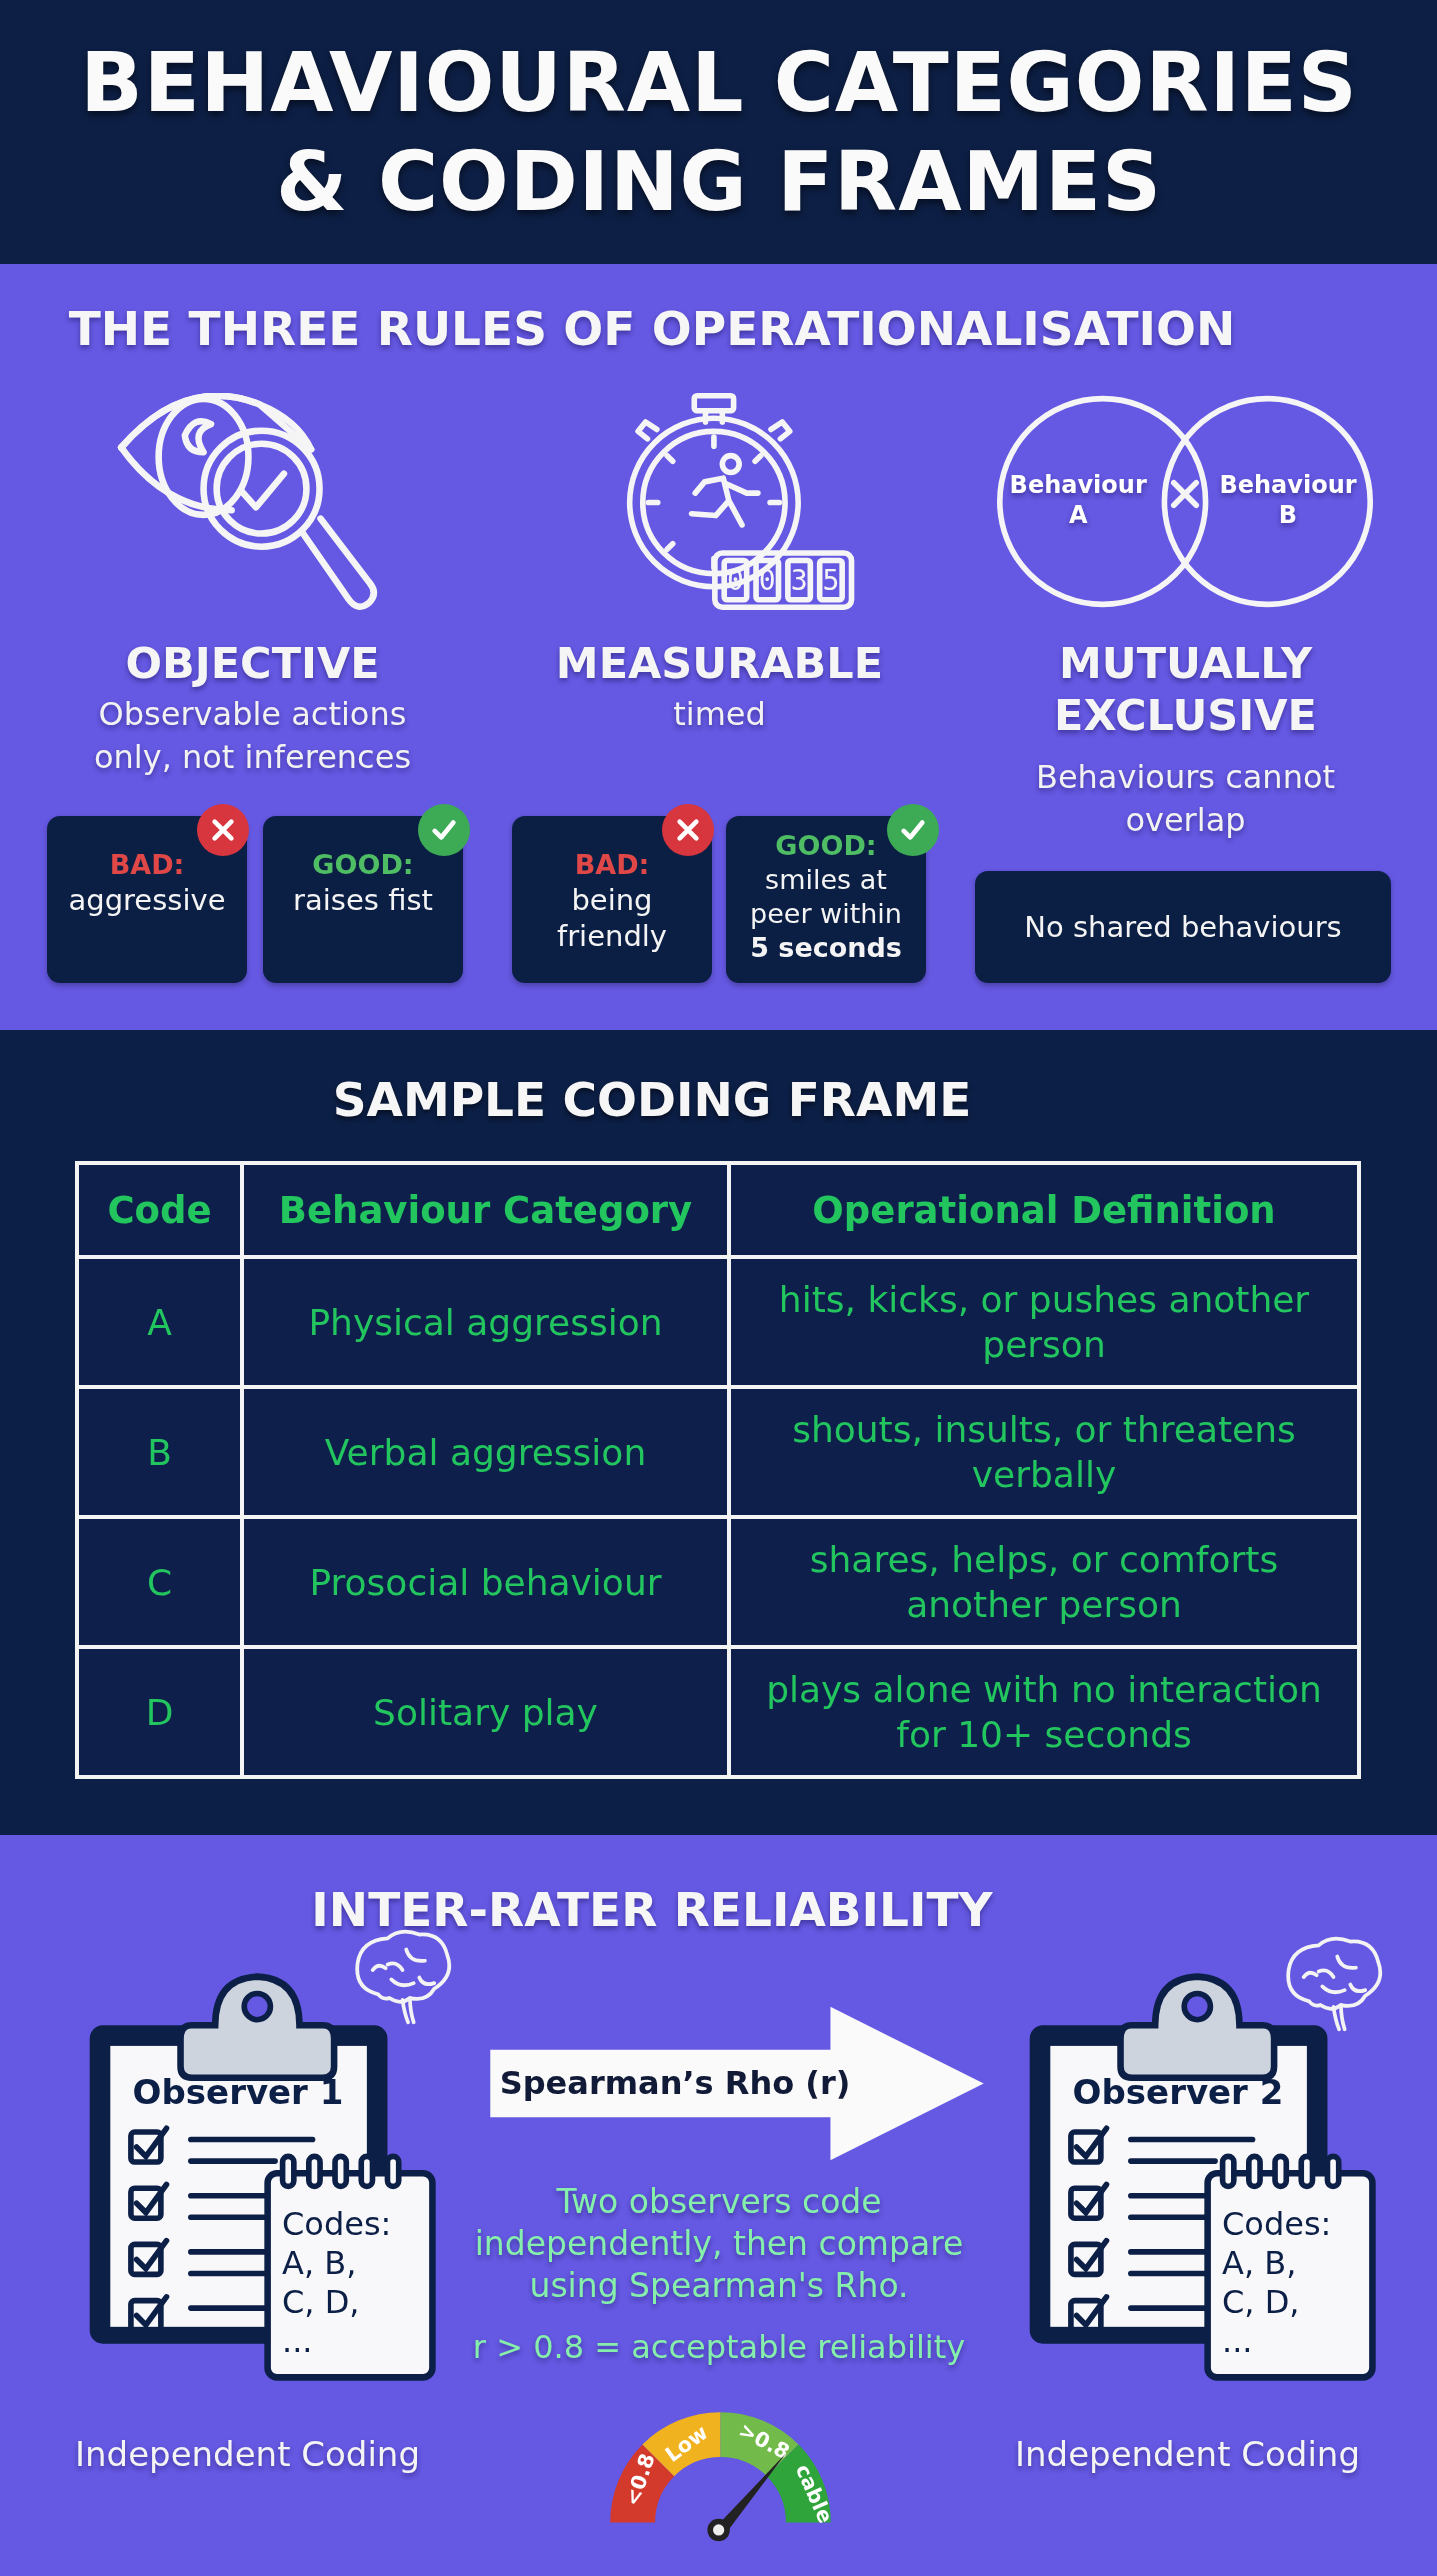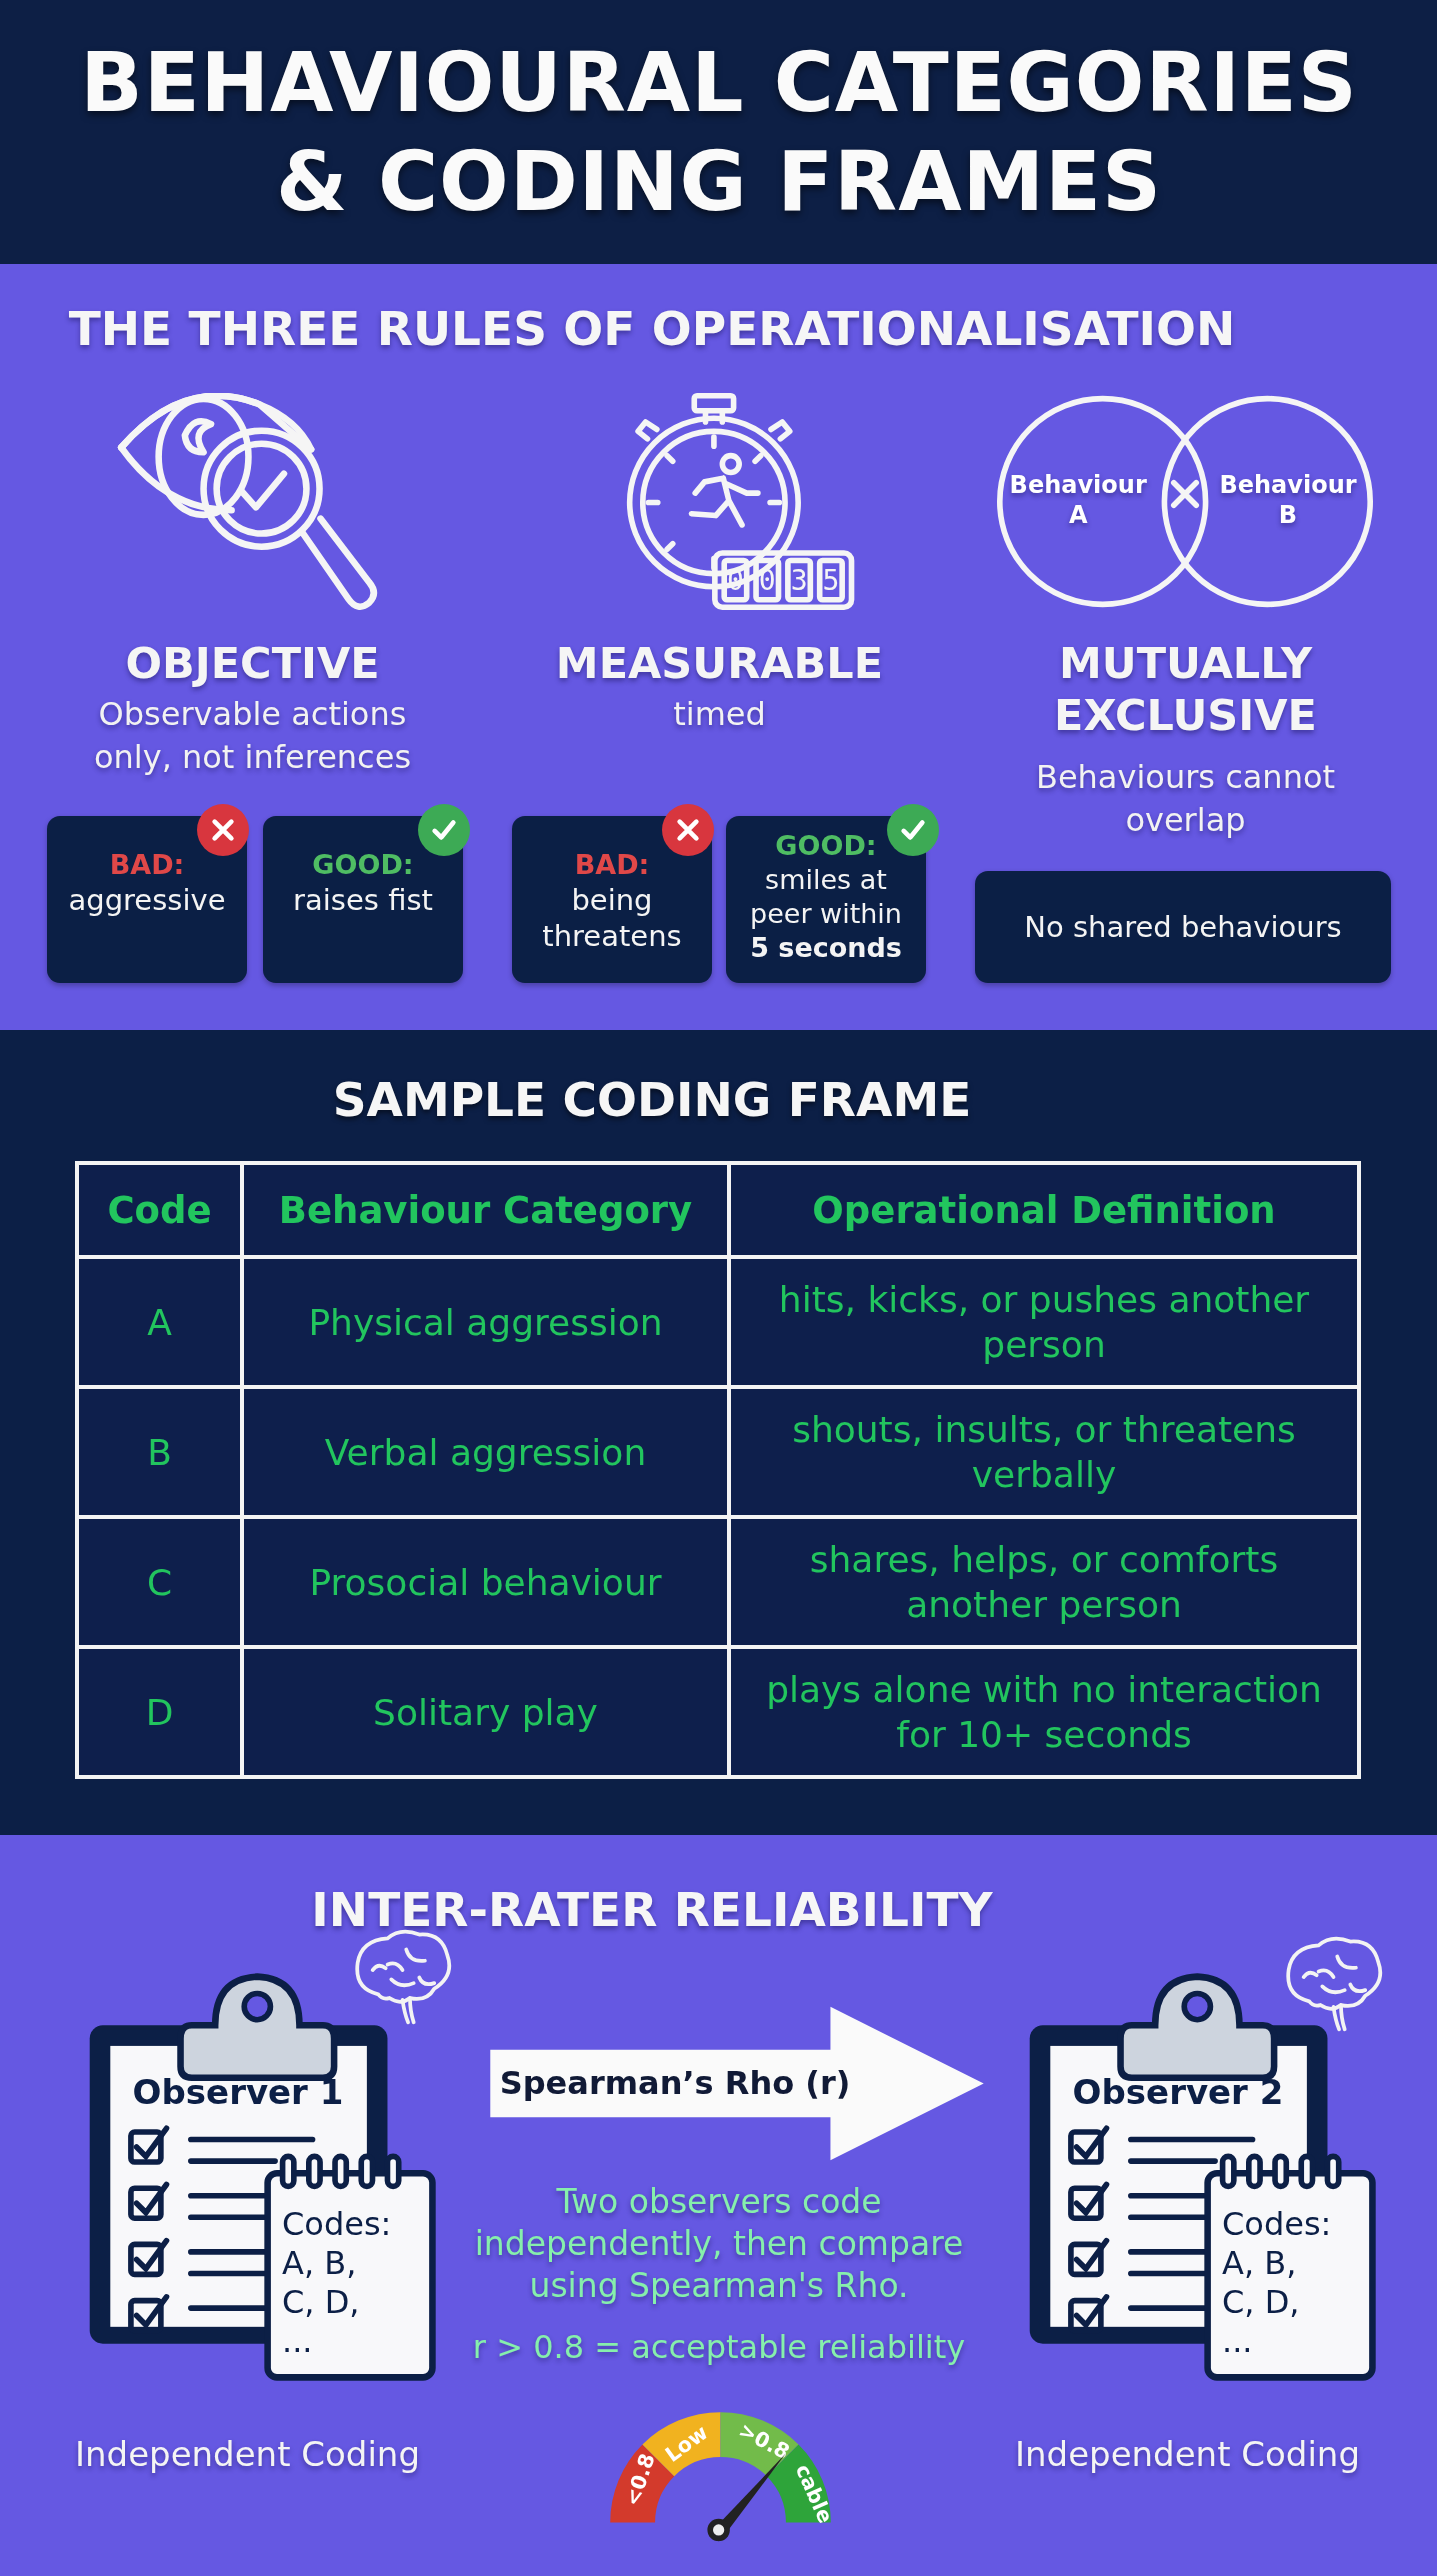--- a/index.html
+++ b/index.html
@@ -140,21 +140,21 @@
   </div>
   <div class="badge green" style="left:418px; top:540px;">
     <svg width="28" height="28" viewBox="0 0 30 30">
         <path d="M5 16 L12 23 L25 7" fill="none" stroke="#fff" stroke-width="5" stroke-linecap="round" stroke-linejoin="round"></path>
       </svg>
   </div>
 
   <div class="card" style="left:512px; top:552px; width:200px; height:167px;">
     <span class="lab bad" style="margin-top:32px;">BAD:</span>
     <span class="txt">being</span>
-    <span class="txt">threatens</span>
+    <span class="txt">friendly</span>
   </div>
   <div class="badge red" style="left:662px; top:540px;">
     <svg width="26" height="26" viewBox="0 0 28 28">
         <path d="M5 5 L23 23 M23 5 L5 23" stroke="#fff" stroke-width="5" stroke-linecap="round"></path>
       </svg>
   </div>
 
   <div class="card" style="left:726px; top:552px; width:200px; height:167px;">
     <span class="lab good" style="margin-top:13px;">GOOD:</span>
     <span class="txt" style="font-size:27px; line-height:34px;">smiles at</span>

